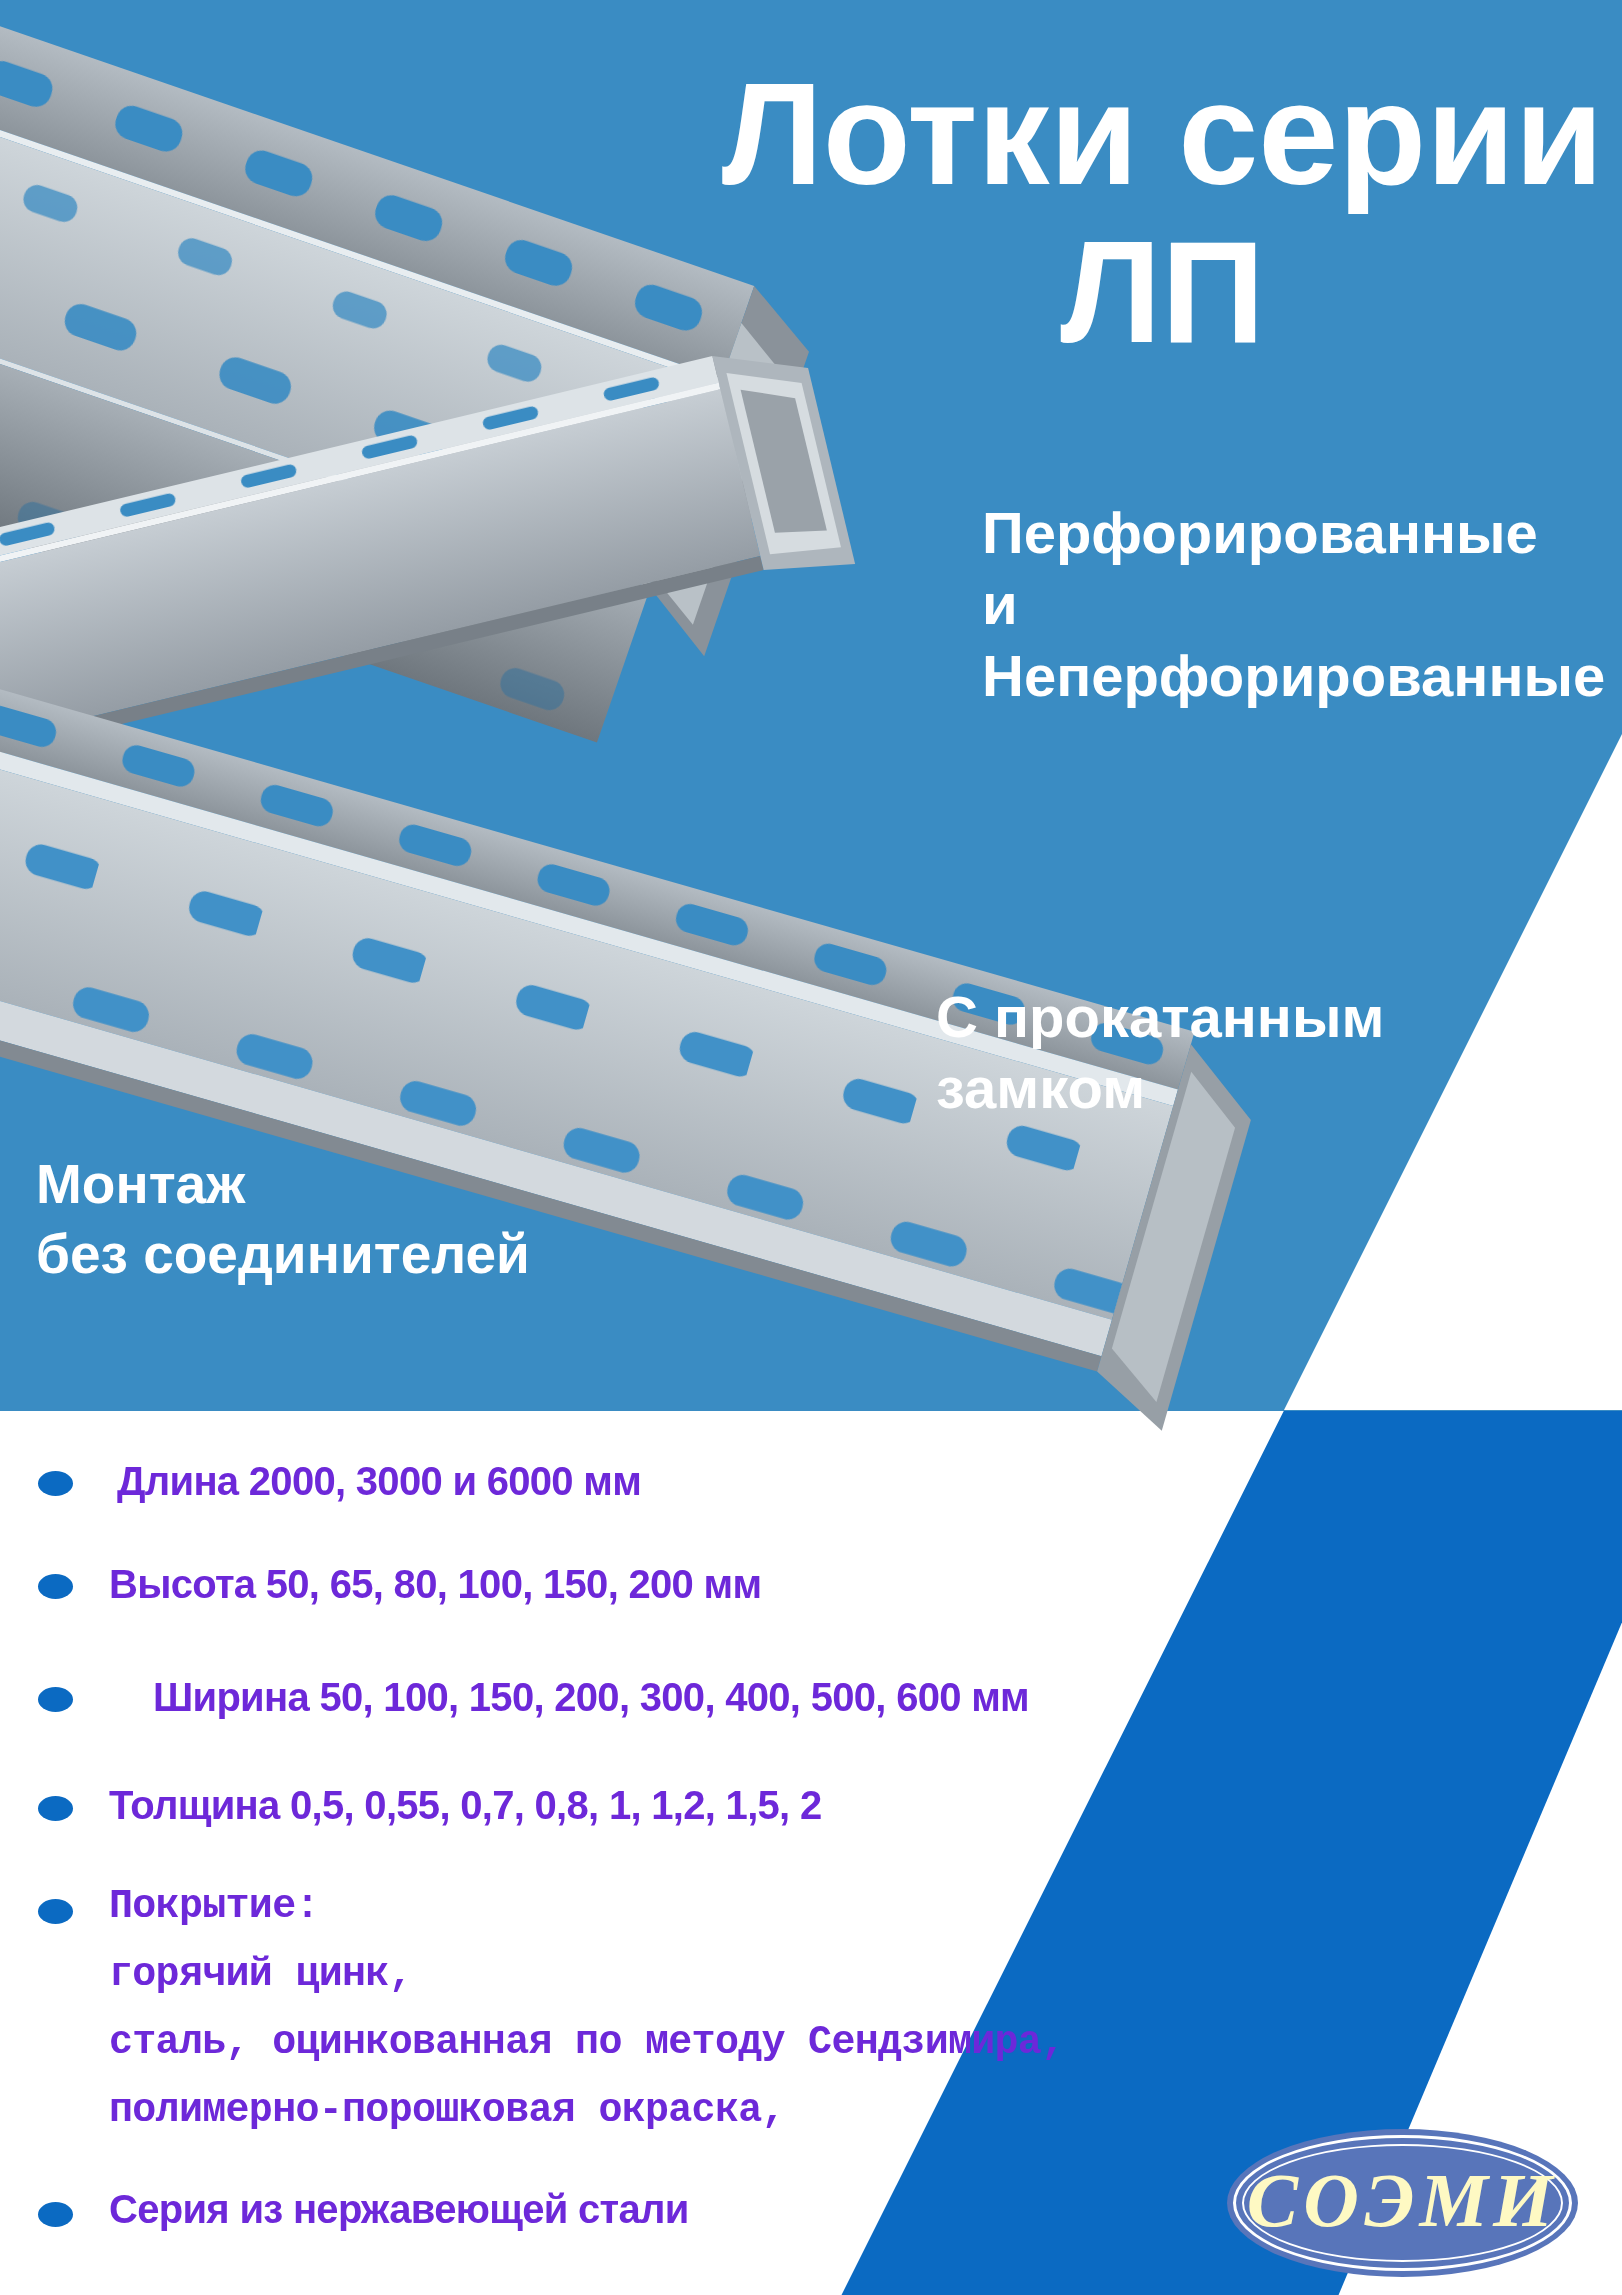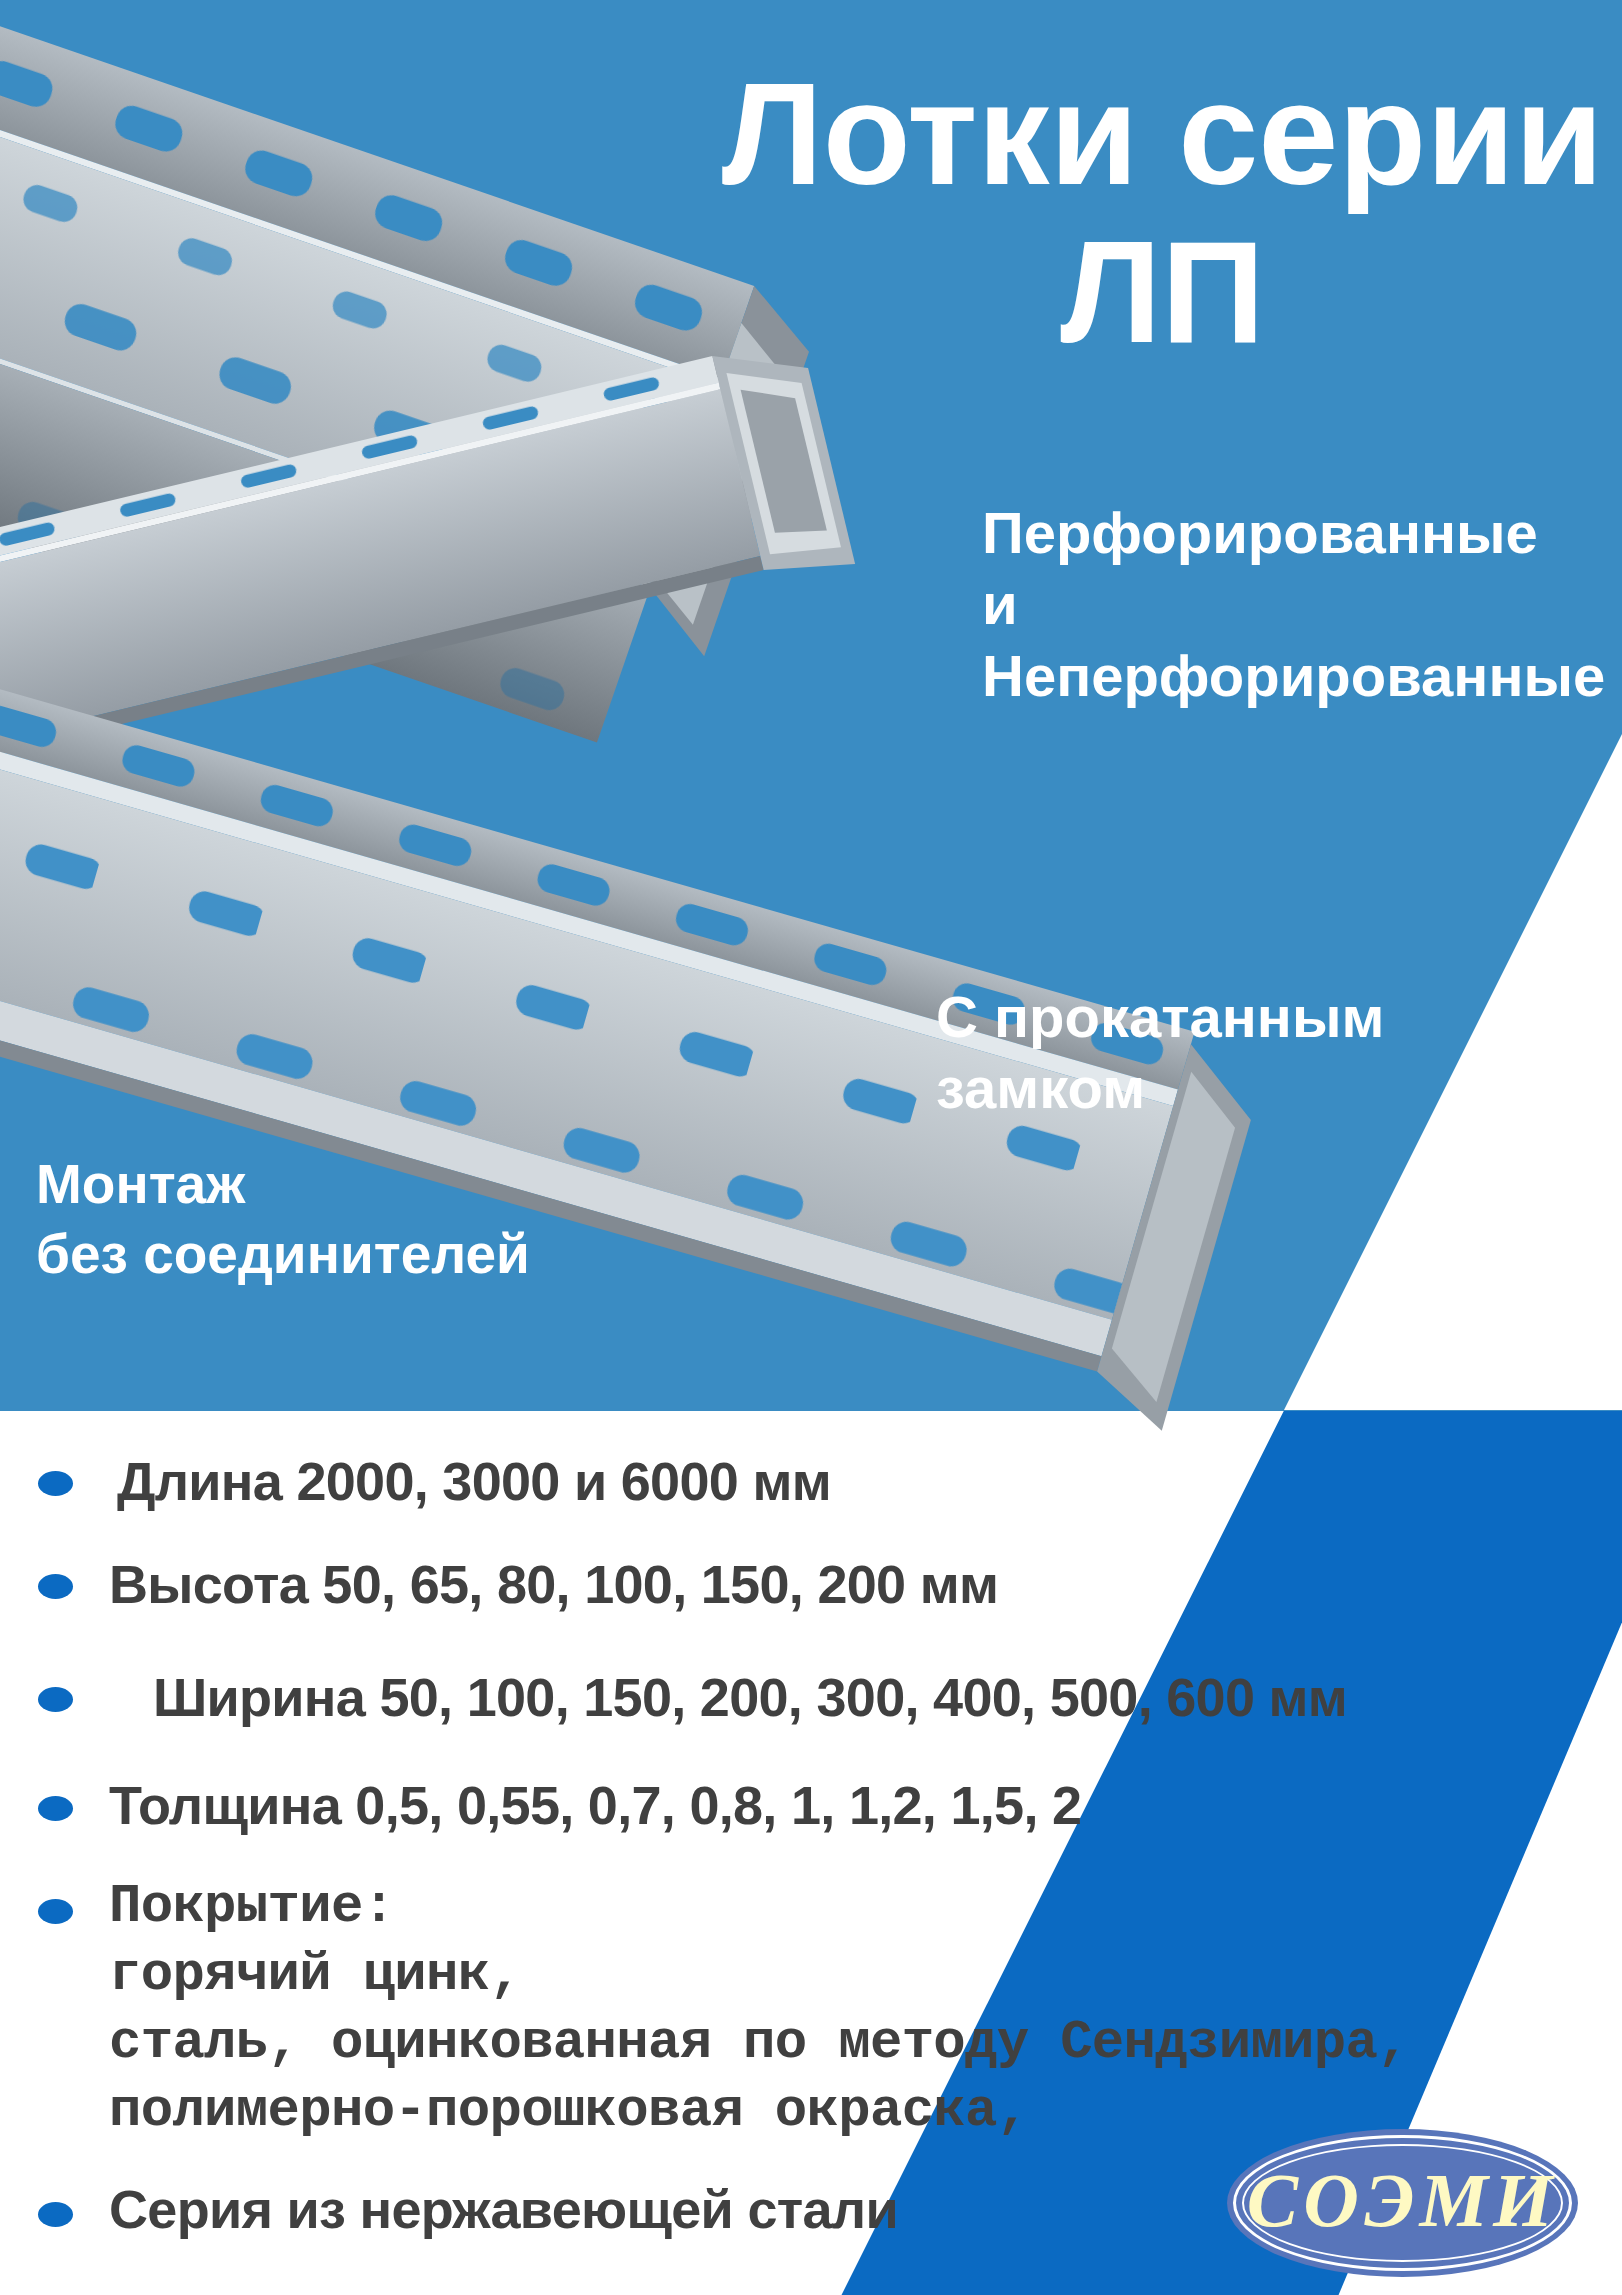--- a/index.html
+++ b/index.html
@@ -19,21 +19,21 @@
     font-size:144px;line-height:1.1;text-align:center;}
   
   .lab{position:absolute;color:#ffffff;font-size:58px;line-height:1.23;}
   .lab-perf{left:982px;top:497px;width:641px;}
   .lab-lock{left:936px;top:981px;width:602px;}
   .lab-mount{left:36px;top:1149px;width:537px;font-size:55px;line-height:1.28;}
   
   .dot{position:absolute;left:38px;width:35px;height:25px;border-radius:50%;background:#0b6ac2;}
   .dot-1{top:1471px;}.dot-2{top:1574px;}.dot-3{top:1687px;}
   .dot-4{top:1796px;}.dot-5{top:1899px;}.dot-6{top:2202px;}
-  .spec{position:absolute;left:109px;color:#404040;font-size:54px;line-height:54px;
+  .spec{position:absolute;left:109px;color:#6d28d9;font-size:40px;line-height:54px;
     letter-spacing:-0.7px;white-space:nowrap;}
   .spec-1{top:1454px;left:117px;}
   .spec-2{top:1557px;}
   .spec-3{top:1670px;margin-left:44px;}
   .spec-4{top:1778px;text-align:center;}
   .spec-5{top:1873px;line-height:68px;font-family:Liberation Mono, monospace;}
   .spec-6{top:2182px;}
   
   .logo{position:absolute;left:1227px;top:2129px;width:351px;height:148px;
     background:#5875ba;border-radius:50%;}

